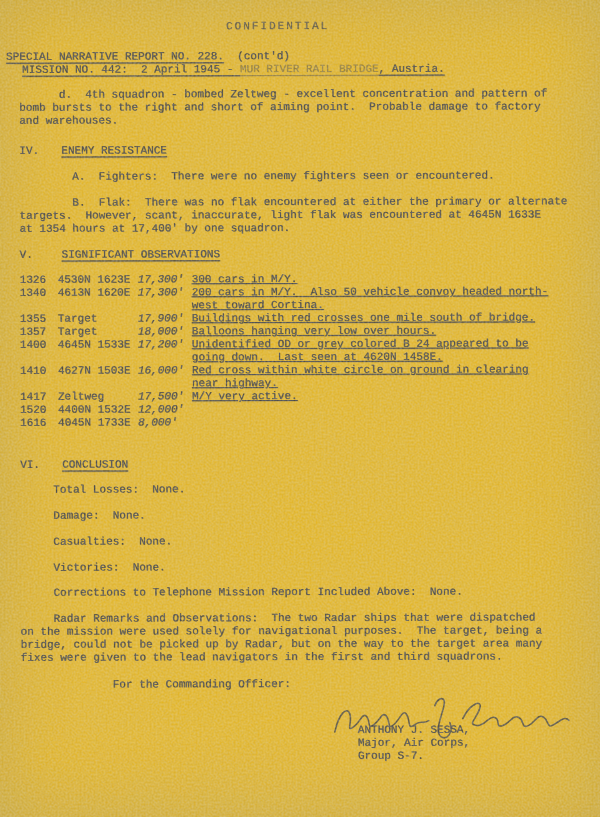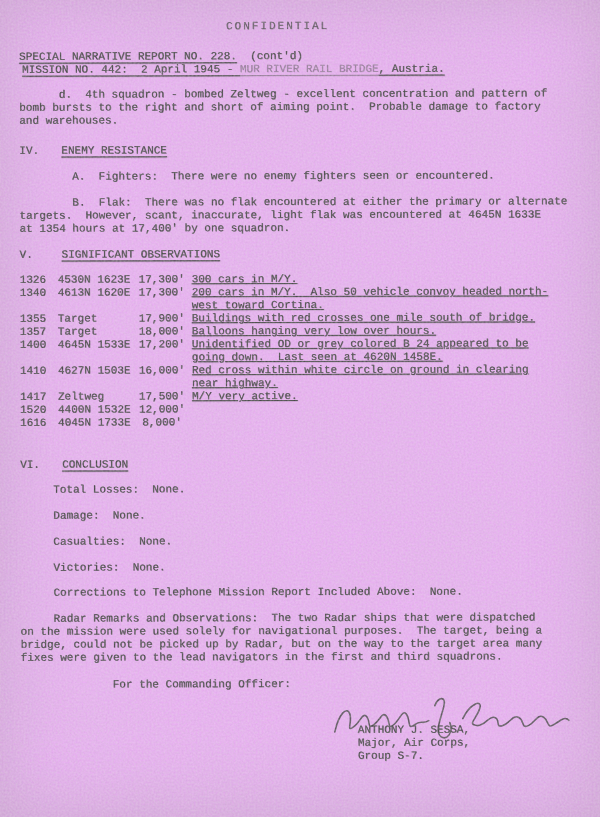--- a/index.html
+++ b/index.html
@@ -1,39 +1,39 @@
 <!DOCTYPE html>
 <html><head>
 <meta charset="utf-8">
 <style>
   html,body{margin:0;padding:0;}
   .page{
     position:relative;
     width:600px;height:817px;
-    background:#f0abfc;
+    background:#eab308;
     overflow:hidden;
     font-family:"Liberation Mono","DejaVu Sans Mono",monospace;
     font-size:11px;line-height:13px;
     color:#3d3d3d;
     box-shadow:inset 0 0 70px rgba(110,110,108,0.28);
   }
   .ink{
     text-shadow:0.4px 0.3px 0.6px rgba(55,55,55,0.55), -0.3px 0 0.5px rgba(55,55,55,0.30);
   }
   .abs{position:absolute;white-space:pre;}
   .wrapblock{white-space:pre;}
   .uline{text-decoration:underline;text-decoration-thickness:1px;text-underline-offset:2.5px;}
   .faded{opacity:0.5;}
   .classification{letter-spacing:2px;opacity:0.82;}
   .heading .num{display:inline-block;width:42px;}
   .obs-table{position:absolute;left:20px;top:273px;}
   .obs-row{display:grid;grid-template-columns:38px 80px 48px 6px auto;align-items:start;}
   .obs-time{white-space:pre;}
   .obs-pos{white-space:pre;}
-  .obs-alt{white-space:pre;text-align:center;}
+  .obs-alt{white-space:pre;text-align:left;font-style:italic;}
   .obs-remark{white-space:pre;text-decoration:underline;}
   .concl-item{position:absolute;left:53px;white-space:pre;}
   .sig-typed{position:absolute;left:357px;white-space:pre;}
   .noise-layer{position:absolute;left:0;top:0;pointer-events:none;}
   .content-tilt{position:absolute;left:0;top:0;width:600px;height:817px;transform:rotate(-0.15deg);}
 </style>
 </head>
 <body>
 
 <div class="page">
@@ -48,21 +48,21 @@
       <feTurbulence type="fractalNoise" baseFrequency="0.012" numOctaves="3" seed="4"></feTurbulence>
       <feColorMatrix type="matrix" values="0 0 0 0 0.45  0 0 0 0 0.45  0 0 0 0 0.44  0 0 0 0.10 0"></feColorMatrix>
     </filter>
     <rect width="600" height="817" filter="url(#nStain)"></rect>
   </svg>
 
   <div class="content-tilt ink">
 
     <div class="abs classification" style="left:227px;top:20px;">CONFIDENTIAL</div>
 
-    <div class="abs" style="left:20px;top:50px;"><span class="uline">SPECIAL NARRATIVE REPORT NO. 228.</span><span>  (cont'd)</span></div>
+    <div class="abs" style="left:7px;top:50px;"><span class="uline">SPECIAL NARRATIVE REPORT NO. 228.</span><span>  (cont'd)</span></div>
 
     <div class="abs uline" style="left:23px;top:63px;"><span>MISSION NO. 442:  2 April 1945 - </span><span class="faded">MUR RIVER RAIL BRIDGE</span><span>, Austria.</span></div>
 
     <div class="abs wrapblock" style="left:20px;top:88px;">      d.  4th squadron - bombed Zeltweg - excellent concentration and pattern of
 bomb bursts to the right and short of aiming point.  Probable damage to factory
 and warehouses.</div>
 
     <div class="abs heading" style="left:20px;top:144px;"><span class="num">IV.</span><span class="uline">ENEMY RESISTANCE</span></div>
 
     <div class="abs wrapblock" style="left:20px;top:170px;">        A.  Fighters:  There were no enemy fighters seen or encountered.</div>

